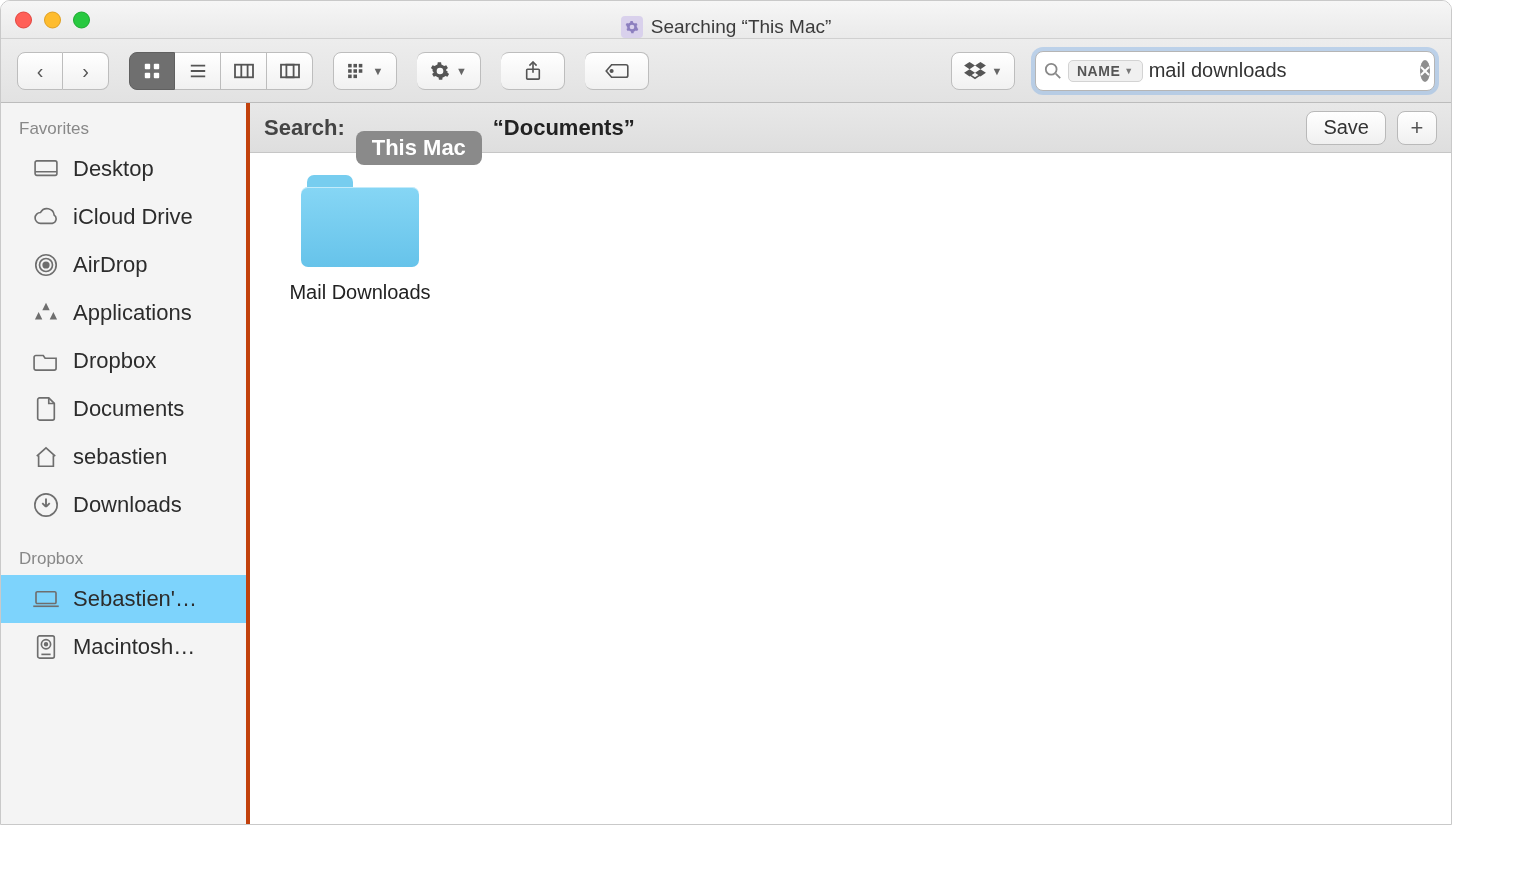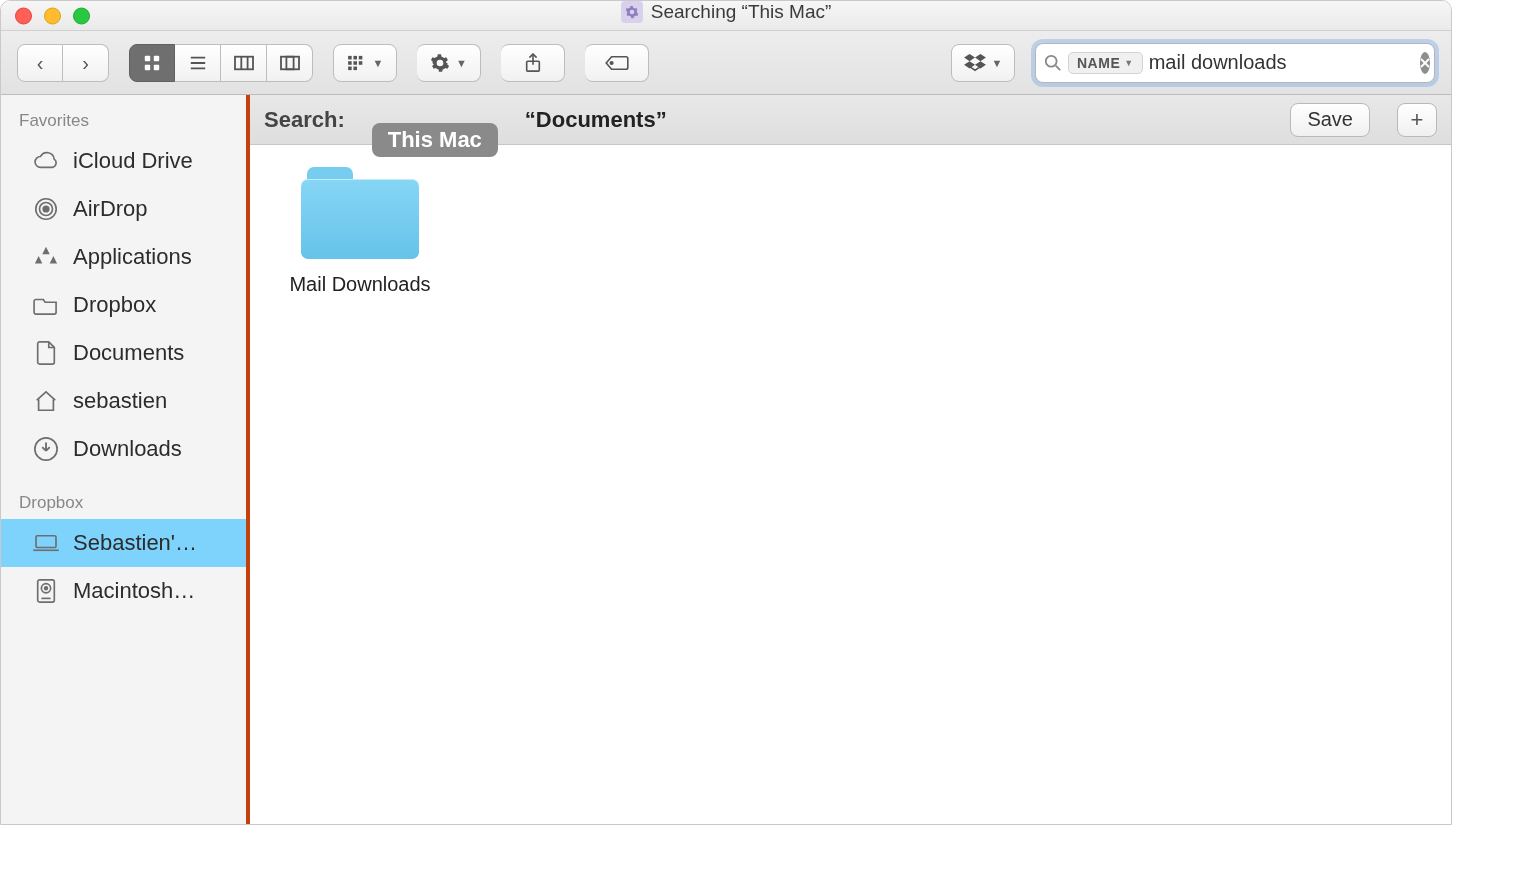--- a/index.html
+++ b/index.html
@@ -21,25 +21,25 @@
     border-top-left-radius:10px;
     border-top-right-radius:10px;
     overflow:hidden;
     display:flex;
     flex-direction:column;
     box-shadow:0 0 0 0 rgba(0,0,0,0);
   }
 
   
   .titlebar {
-    height:30px;
+    height:38px;
     background:linear-gradient(#f6f6f6,#eaeaea);
     border-bottom:1px solid #d0d0d0;
     display:flex;
-    align-items:flex-start;
+    align-items:flex-end;
     justify-content:center;
     position:relative;
   }
   .traffic {
     position:absolute;
     left:14px;
     top:50%;
     transform:translateY(-50%);
     display:flex;
     gap:12px;
@@ -184,21 +184,21 @@
     flex-direction:column;
     background:#fff;
   }
   .searchbar{
     height:50px;
     background:linear-gradient(#e8e8e8,#dedede);
     border-bottom:1px solid #c6c6c6;
     display:flex;
     align-items:center;
     padding:0 14px;
-    gap:27px;
+    gap:11px;
     justify-content:center;
   }
   .searchbar .label{
     font-size:22px;
     font-weight:600;
     color:#444;
   }
   .scope-btn{
     padding:4px 16px;
     border-radius:8px;
@@ -408,20 +408,29 @@
     </div>
   </div>
 
   <div class="body">
 
     <div class="sidebar">
       <div class="side-section-title">Favorites</div>
 
       <div class="side-item">
         <span class="side-icon">
+            <svg width="26" height="20" viewBox="0 0 28 22" fill="none" stroke="#6e6e6e" stroke-width="1.8">
+              <rect x="2" y="2" width="24" height="16" rx="2"></rect>
+              <line x1="2" y1="14" x2="26" y2="14"></line>
+            </svg>
+          </span>
+        <span>Desktop</span>
+      </div>
+      <div class="side-item">
+        <span class="side-icon">
             <svg width="28" height="20" viewBox="0 0 30 22" fill="none" stroke="#6e6e6e" stroke-width="1.8">
               <path d="M9 18a6 6 0 010-12 8 8 0 0115 3 5 5 0 01-2 9H9z"></path>
             </svg>
           </span>
         <span>iCloud Drive</span>
       </div>
       <div class="side-item">
         <span class="side-icon">
             <svg width="26" height="26" viewBox="0 0 28 28" fill="none" stroke="#6e6e6e" stroke-width="1.8">
               <circle cx="14" cy="14" r="11"></circle>

